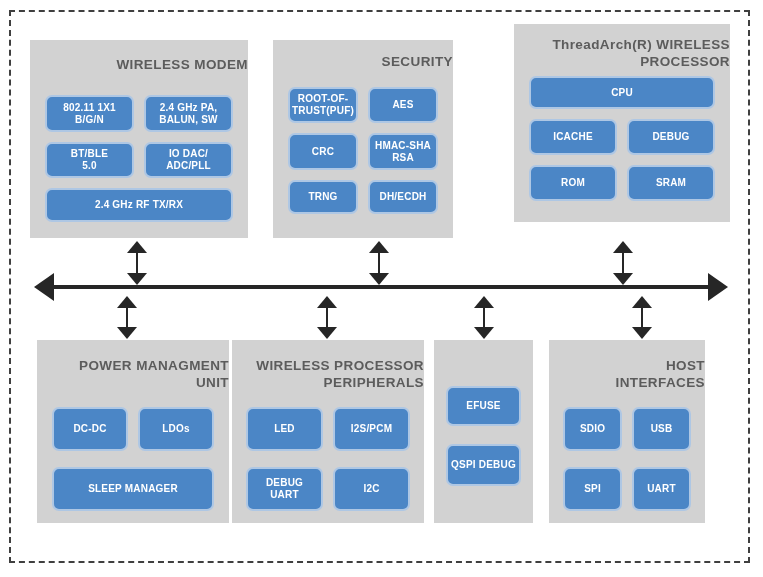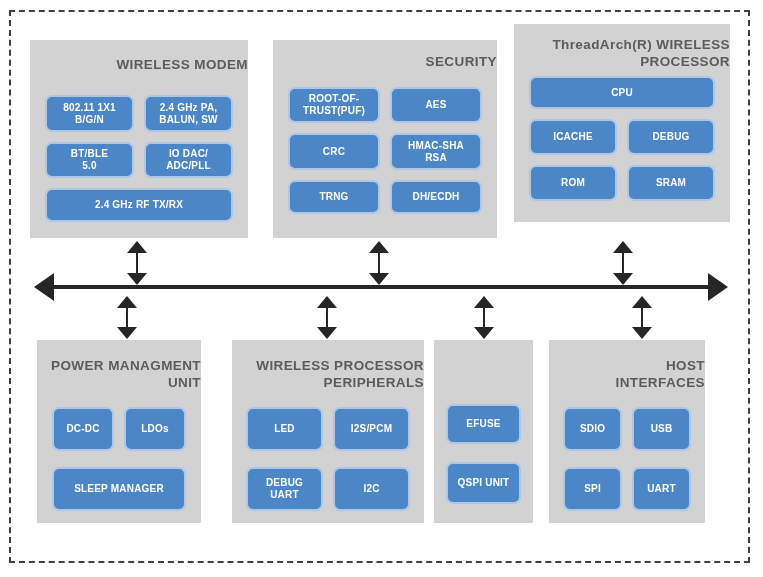--- a/index.html
+++ b/index.html
@@ -27,37 +27,37 @@
   .chip{
     background:#4b86c6;border:2px solid #aec7e4;border-radius:7px;
     color:#ffffff;font-weight:bold;font-size:10px;letter-spacing:.2px;
     display:flex;align-items:center;justify-content:center;text-align:center;
     line-height:12px;white-space:pre-line;box-sizing:border-box;
   }
   .chip.full{grid-column:1 / -1;text-align:right;}
 
   
   #b-wm {left:30px; top:40px; width:218px; height:198px;}
-  #b-sec{left:273px;top:40px; width:224px; height:198px;}
+  #b-sec{left:273px;top:40px; width:180px; height:198px;}
   #b-ta {left:514px;top:24px; width:216px; height:198px;}
   #b-wm  .title{padding-top:16px;}
   #b-sec .title{padding-top:13px;}
   #b-ta  .title{padding-top:12px;}
   #b-wm  .grid{margin-top:22px;grid-template-rows:37px 36px 34px;}
   #b-sec .grid{margin-top:17px;grid-template-rows:36px 37px 34px;}
   #b-ta  .grid{margin-top:6px; grid-template-rows:33px 36px 36px;}
 
   
-  #b-pmu {left:37px; top:340px;width:164px;height:183px;}
+  #b-pmu {left:37px; top:340px;width:192px;height:183px;}
   #b-wpp {left:232px;top:340px;width:192px;height:183px;}
   #b-sto {left:434px;top:340px;width:99px; height:183px;}
   #b-host{left:549px;top:340px;width:156px;height:183px;}
   #b-pmu .title,#b-wpp .title,#b-host .title{padding-top:17px;}
   #b-pmu .grid,#b-wpp .grid,#b-host .grid{margin-top:16px;grid-template-rows:44px 44px;row-gap:16px;}
-  #b-sto .grid{margin-top:52px;grid-template-rows:40px 42px;row-gap:17px;padding:12px 12px;gap:18px;}
+  #b-sto .grid{margin-top:34px;grid-template-rows:40px 42px;row-gap:17px;padding:12px 12px;gap:18px;}
   #b-wpp .grid{padding:0 14px;border-radius:19px;}
   #b-host .grid{padding:0 14px;}
 
   
   .bus-line{
     position:absolute;left:50px;top:285px;width:662px;height:4px;background:#262626;
   }
   .bus-head{position:absolute;width:0;height:0;}
   .bus-head.left{
     left:34px;top:273px;
@@ -202,21 +202,21 @@
       <div class="chip">I2S/PCM</div>
       <div class="chip">DEBUG
 UART</div>
       <div class="chip">I2C</div>
     </div>
   </section>
 
   <section class="block" id="b-sto">
     <div class="grid g1">
       <div class="chip">EFUSE</div>
-      <div class="chip">QSPI UNIT</div>
+      <div class="chip">QSPI DEBUG</div>
     </div>
   </section>
 
   <section class="block" id="b-host">
     <h2 class="title">HOST
 INTERFACES</h2>
     <div class="grid">
       <div class="chip">SDIO</div>
       <div class="chip">USB</div>
       <div class="chip">SPI</div>

